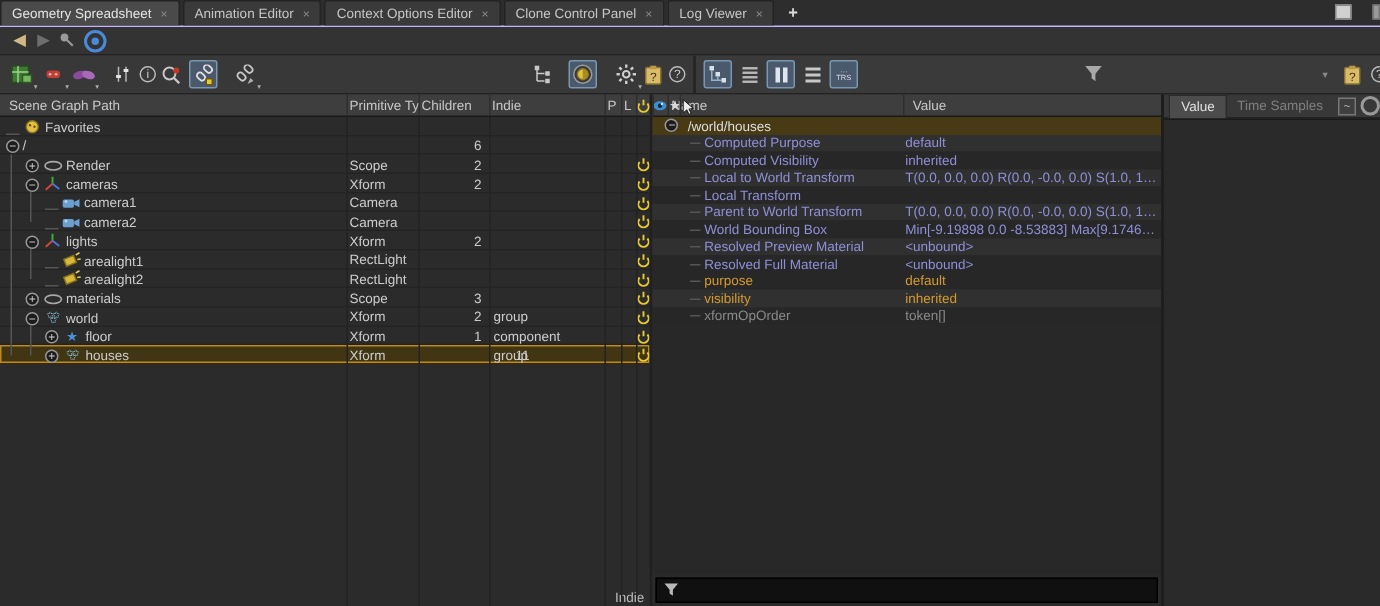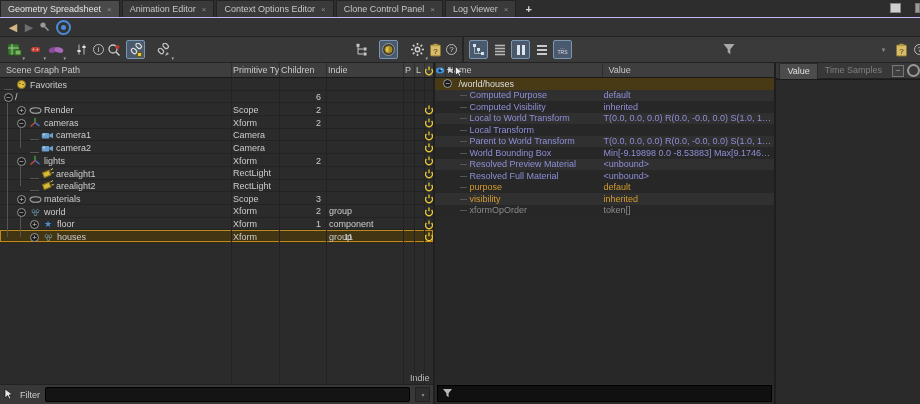--- a/index.html
+++ b/index.html
@@ -550,30 +550,20 @@
         <div class="vline" style="left: 279px;"></div>
         <div class="vline" style="left: 326px;"></div>
         <div class="vline" style="left: 403px;"></div>
         <div class="vline" style="left: 414px;"></div>
         <div class="vline" style="left: 424px;"></div>
         <div class="vguide" style="left: 7px; top: 25px; height: 134px;"></div>
         <div class="vguide" style="left: 20px; top: 50px; height: 20px;"></div>
         <div class="vguide" style="left: 20px; top: 88px; height: 20px;"></div>
         <div class="vguide" style="left: 20px; top: 139px; height: 20px;"></div>
       </div>
-    <div class="filter-bar">
-      <span>
-        <svg width="12" height="12">
-            <path d="M2,1 L2,10 L4.6,7.6 L6.2,11 L7.8,10.2 L6.2,6.9 L9.4,6.5 Z" fill="#e8e8e8" stroke="#111" stroke-width="0.7"></path>
-          </svg>
-      </span>
-      <span>Filter</span>
-      <div class="filter-input"></div>
-      <div class="filter-dd">▾</div>
-    </div>
   </div>
 
   <div class="right-group">
     <div class="props-pane">
       <div class="props-header">
         <div class="ph-name">Name</div>
         <div class="ph-value">Value</div>
       </div>
       <div id="props-rows">
           <div class="prow prim">

